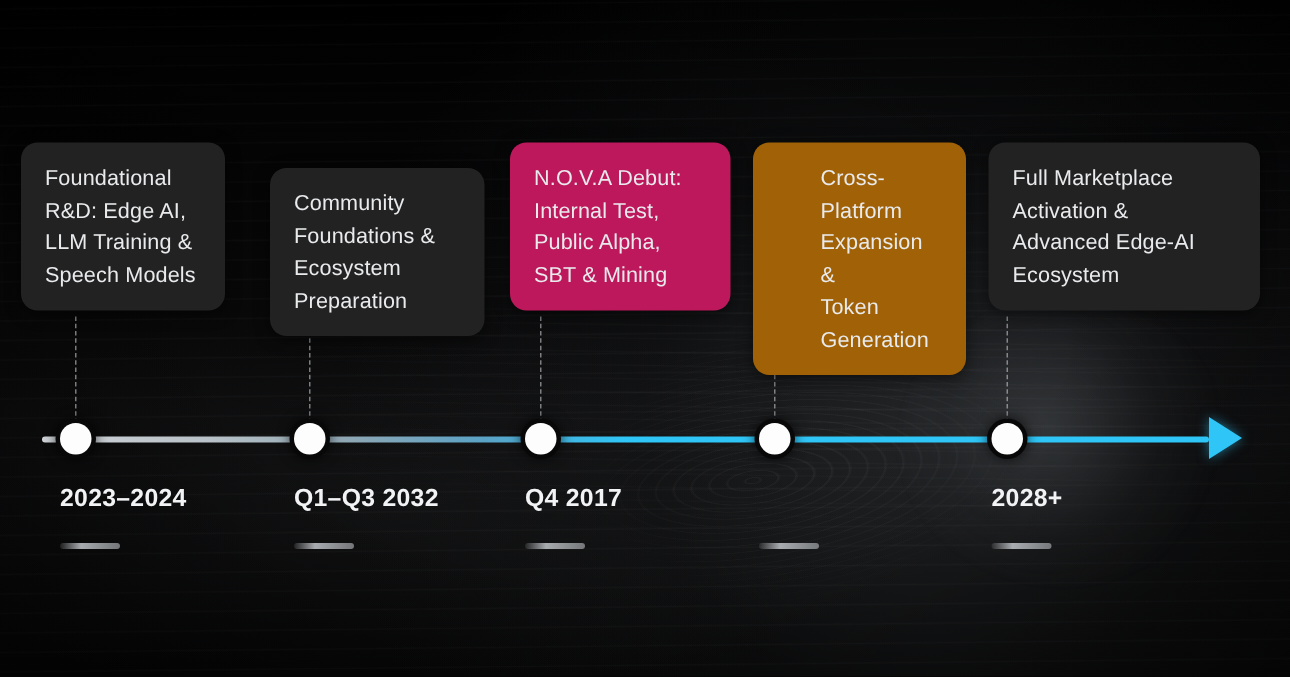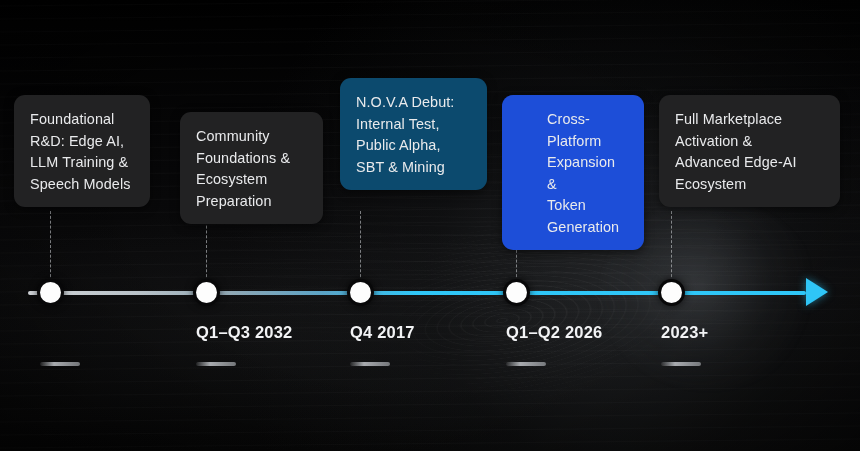--- a/index.html
+++ b/index.html
@@ -146,58 +146,58 @@
   <div class="swirl"></div>
   <div class="streaks2"></div>
   <div class="vignette"></div>
 </div>
 
 <div id="timeline">
     <div class="axis-line" style="left: 28px; width: 778px; background: linear-gradient(90deg, rgb(207, 211, 215) 0%, rgb(185, 194, 200) 14%, rgb(143, 167, 180) 26%, rgb(90, 163, 198) 38%, rgb(47, 198, 247) 50%, rgb(47, 198, 247) 100%);"></div>
     <div class="arrow-head" style="left: 806px; border-left-color: rgb(47, 198, 247);"></div>
     <div class="connector" style="left: 50px; top: 211px; height: 71px;"></div>
     <div class="node" style="left: 40px;"></div>
+    <div class="date-label" style="left: 40px;">2023–2024</div>
     <div class="label-underline" style="left: 40px;"></div>
     <div class="connector" style="left: 206px; top: 211px; height: 71px;"></div>
     <div class="node" style="left: 196px;"></div>
     <div class="date-label" style="left: 196px;">Q1–Q3 2032</div>
     <div class="label-underline" style="left: 196px;"></div>
     <div class="connector" style="left: 360px; top: 211px; height: 71px;"></div>
     <div class="node" style="left: 350px;"></div>
     <div class="date-label" style="left: 350px;">Q4 2017</div>
     <div class="label-underline" style="left: 350px;"></div>
     <div class="connector" style="left: 516px; top: 211px; height: 71px;"></div>
     <div class="node" style="left: 506px;"></div>
-    <div class="date-label" style="left: 506px;">Q1–Q2 2026</div>
     <div class="label-underline" style="left: 506px;"></div>
     <div class="connector" style="left: 671px; top: 211px; height: 71px;"></div>
     <div class="node" style="left: 661px;"></div>
-    <div class="date-label" style="left: 661px;">2023+</div>
+    <div class="date-label" style="left: 661px;">2028+</div>
     <div class="label-underline" style="left: 661px;"></div>
   </div>
 <div id="cards">
     <div class="card" style="left: 14px; top: 95px; width: 136px; background: rgb(34, 34, 35);">
       <div class="card-text">Foundational
 R&amp;D: Edge AI,
 LLM Training &amp;
 Speech Models</div>
     </div>
     <div class="card" style="left: 180px; top: 112px; width: 143px; background: rgb(34, 34, 35);">
       <div class="card-text">Community
 Foundations &amp;
 Ecosystem
 Preparation</div>
     </div>
-    <div class="card" style="left: 340px; top: 78px; width: 147px; background: #0c4a6e;">
+    <div class="card" style="left: 340px; top: 95px; width: 147px; background: #be185d;">
       <div class="card-text">N.O.V.A Debut:
 Internal Test,
 Public Alpha,
 SBT &amp; Mining</div>
     </div>
-    <div class="card" style="left: 502px; top: 95px; width: 142px; background: #1d4ed8; padding-left: 45px;">
+    <div class="card" style="left: 502px; top: 95px; width: 142px; background: #a16207; padding-left: 45px;">
       <div class="card-text">Cross-Platform
 Expansion &amp;
 Token
 Generation</div>
     </div>
     <div class="card" style="left: 659px; top: 95px; width: 181px; background: rgb(34, 34, 35);">
       <div class="card-text">Full Marketplace
 Activation &amp;
 Advanced Edge-AI
 Ecosystem</div>

